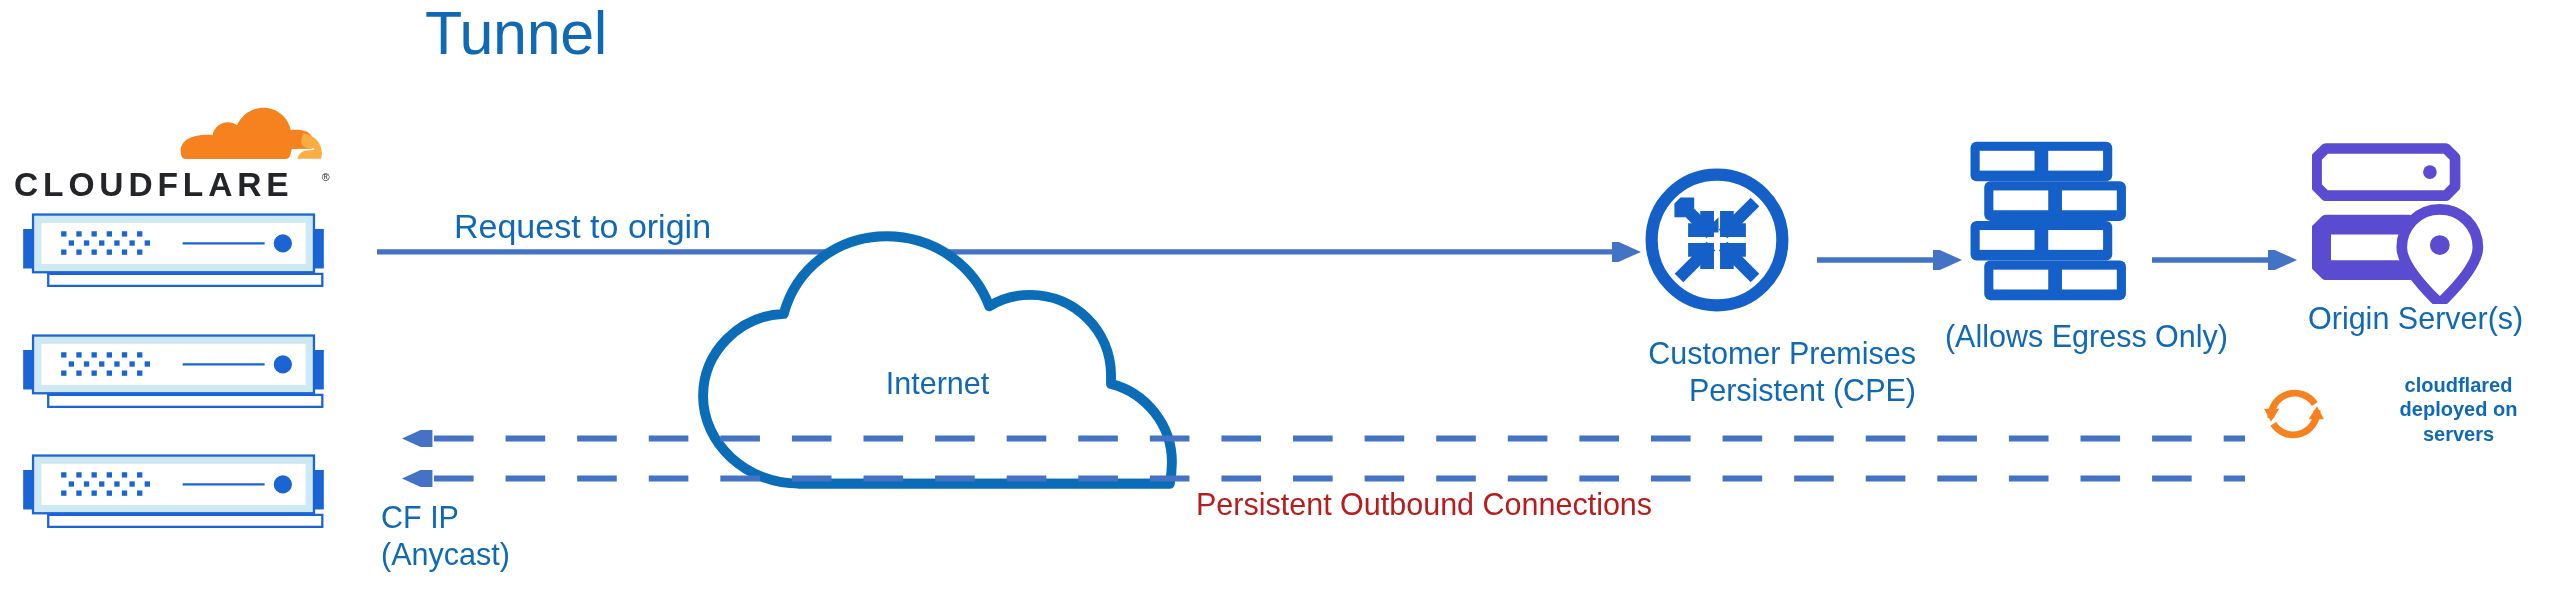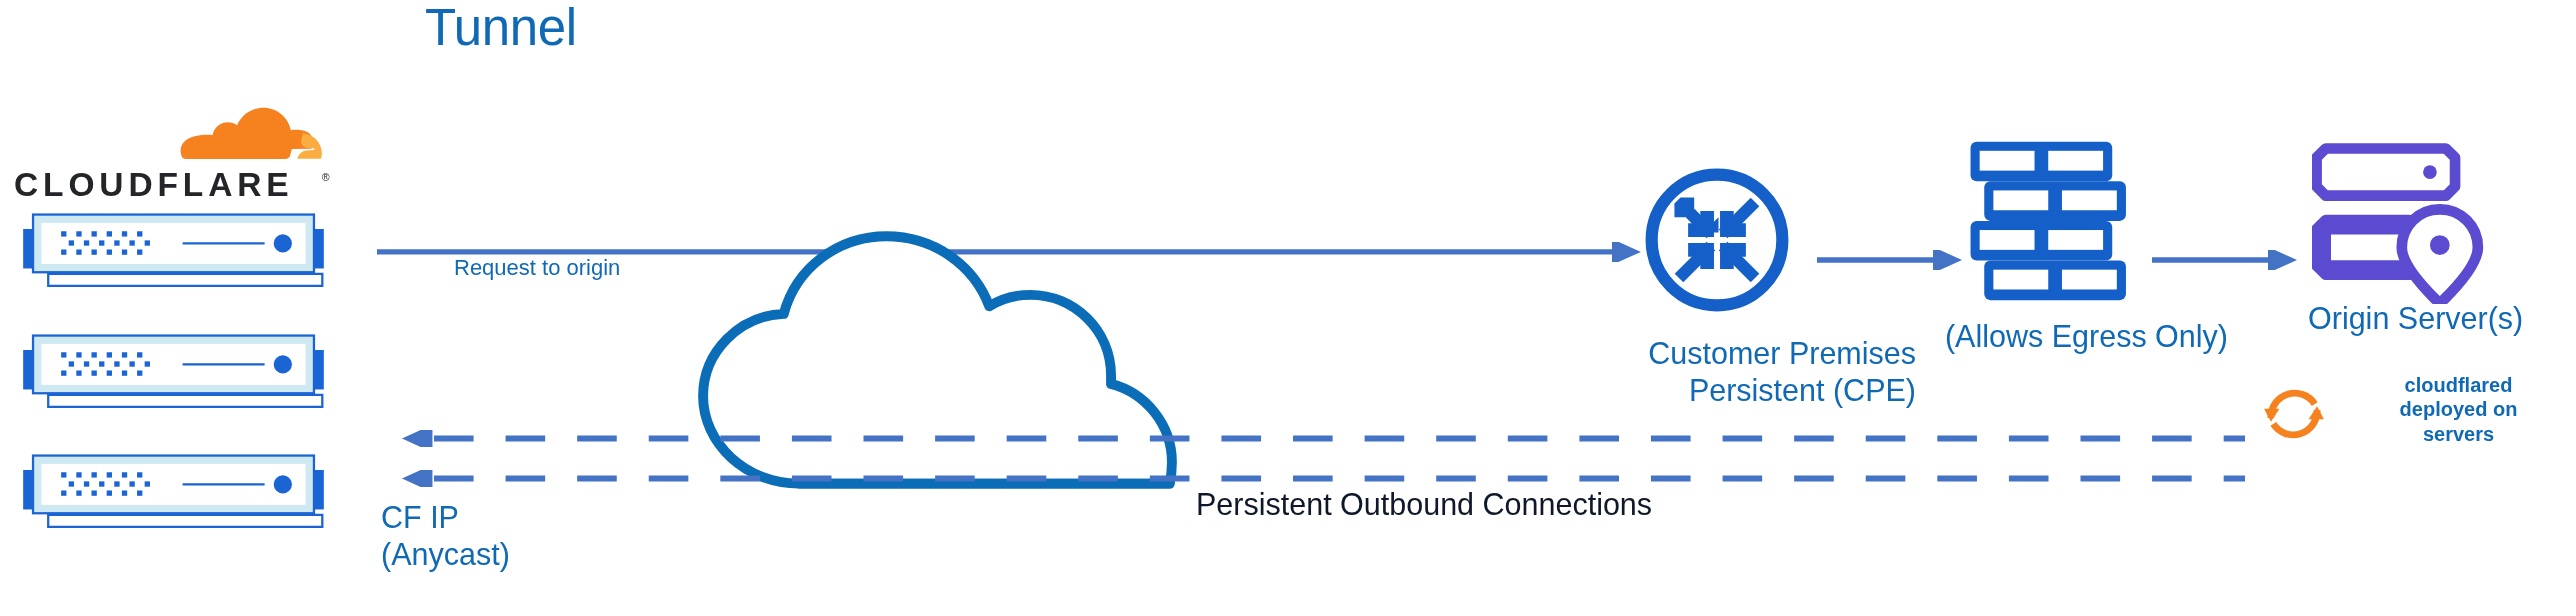--- a/index.html
+++ b/index.html
@@ -7,21 +7,21 @@
     font-family:"Liberation Sans", sans-serif;
     width:2576px;height:617px;position:relative;overflow:hidden;
     -webkit-font-smoothing:antialiased;
   }
   .stage{position:absolute;inset:0;}
   .abs{position:absolute;}
 
   
   #title{
     left:425px; top:0px; width:457px;
-    font-size:51px; color:#1069b5; line-height:1.1;
+    font-size:61px; color:#1069b5; line-height:1.1;
     letter-spacing:-0.4px;
   }
 
   
   #cf-logo{left:13.7px; top:107px; width:320px; height:99px;}
   #cf-logo .cf-cloud{position:absolute; left:156px; top:0px; width:160px; height:59px;}
   #cf-logo .cf-word{position:absolute; left:0px; top:59px; width:320px; height:40px;text-decoration:underline;}
 
   
   .switch{position:absolute; left:6.1px; width:335px; height:82px;}
@@ -32,21 +32,21 @@
   #internet-cloud svg{display:block;width:100%;height:100%;}
   #internet-label{
     left:686px; top:366px; width:503px; text-align:center;
     font-size:30.5px; color:#1069b5;
   }
 
   
   #request-arrow{left:377px; top:242px; width:1264px; height:20px;}
   #request-label{
     left:454px; top:207px;
-    font-size:22px; color:#1069b5; white-space:nowrap;margin-top:48px;
+    font-size:34px; color:#1069b5; white-space:nowrap;
   }
 
   
   .connector{height:20px; top:250px;}
   #arrow-cpe-fw{left:1817px; width:145px;}
   #arrow-fw-origin{left:2152px; width:145px;}
   .connector svg{display:block;width:100%;height:100%;}
 
   
   #cpe-icon{left:1641px; top:164px; width:152px; height:152px;}
@@ -70,21 +70,21 @@
   }
 
   
   .dashed-line{left:402px; width:1843px; height:17px;}
   #dashed-top{top:430px;}
   #dashed-bottom{top:470px;}
   .dashed-line svg{display:block;width:100%;height:100%;}
 
   #persistent-label{
     left:1196px; top:487px;
-    font-size:30.5px; color:#0f172a; white-space:nowrap;
+    font-size:30.5px; color:#b91c1c; white-space:nowrap;
   }
 
   
   #cfip-label{
     left:381px; top:499px; width:320px;
     font-size:30.5px; color:#1069b5; line-height:1.22;
   }
 </style>
 </head>
 <body>
@@ -221,20 +221,21 @@
                C 144 62 199 20 263 20
                C 325 20 378 58 398 112
                C 414 102 433 97 452 97
                C 510 97 558 144 558 203
                L 558 214
                C 604 226 638 268 638 317
                C 638 327 637 336 635 345 Z" fill="#ffffff" stroke="#0b6cb8" stroke-width="13" stroke-linejoin="round"></path>
       <path d="M148 345 H 635" stroke="#0b6cb8" stroke-width="13" stroke-linecap="round"></path>
     </svg>
   </div>
+  <div class="abs" id="internet-label">Internet</div>
 
   <div class="abs node-icon" id="cpe-icon">
     <svg viewBox="0 0 200 200" xmlns="http://www.w3.org/2000/svg">
       <circle cx="100" cy="100" r="86" fill="none" stroke="#1560c8" stroke-width="16"></circle>
       <g fill="#1560c8">
         <path d="M60 48 L92 80 L82 90 L102 90 L102 70 L92 80 L60 48 Z"></path>
         <path d="M54 44 L90 80 L80 90 L44 54 Z"></path>
         <path d="M98 94 L98 66 L78 66 L78 86 L98 86 Z" fill="none"></path>
         <path d="M52 44 L70 44 L70 58 L58 58 L58 70 L44 70 L44 52 Z" transform="rotate(0 52 44)"></path>
       </g>

